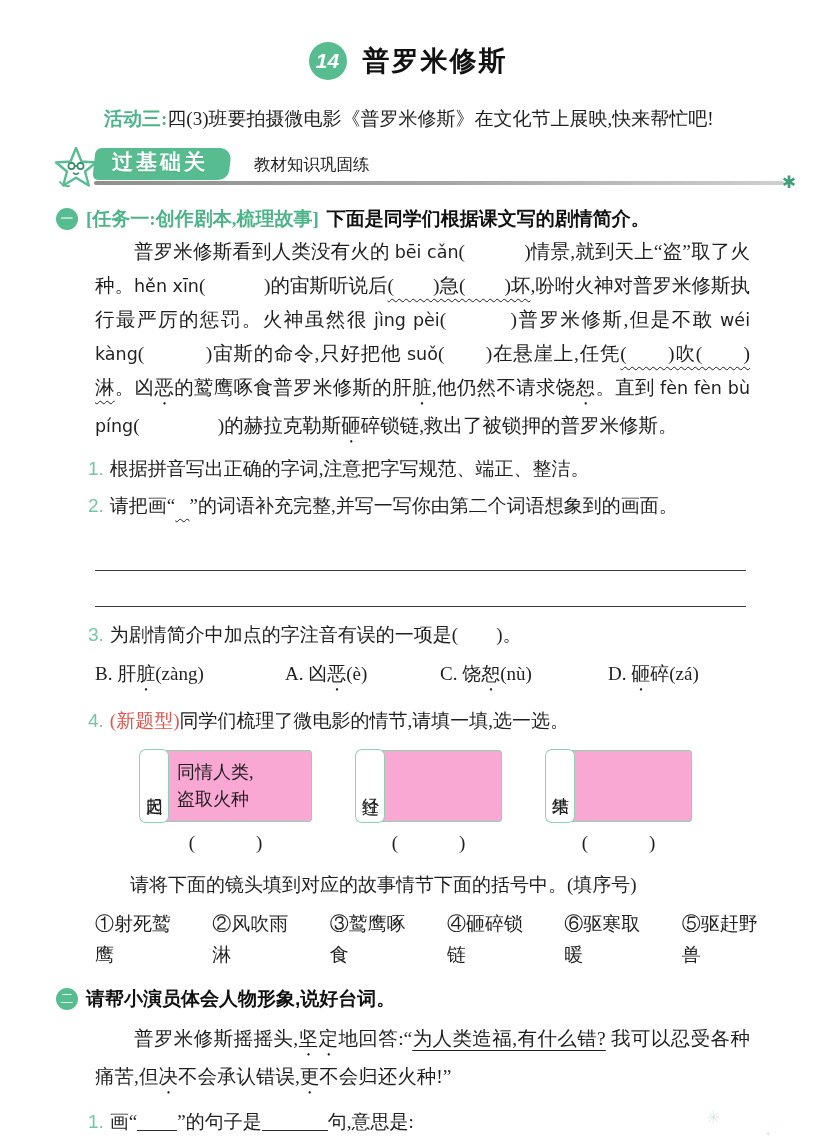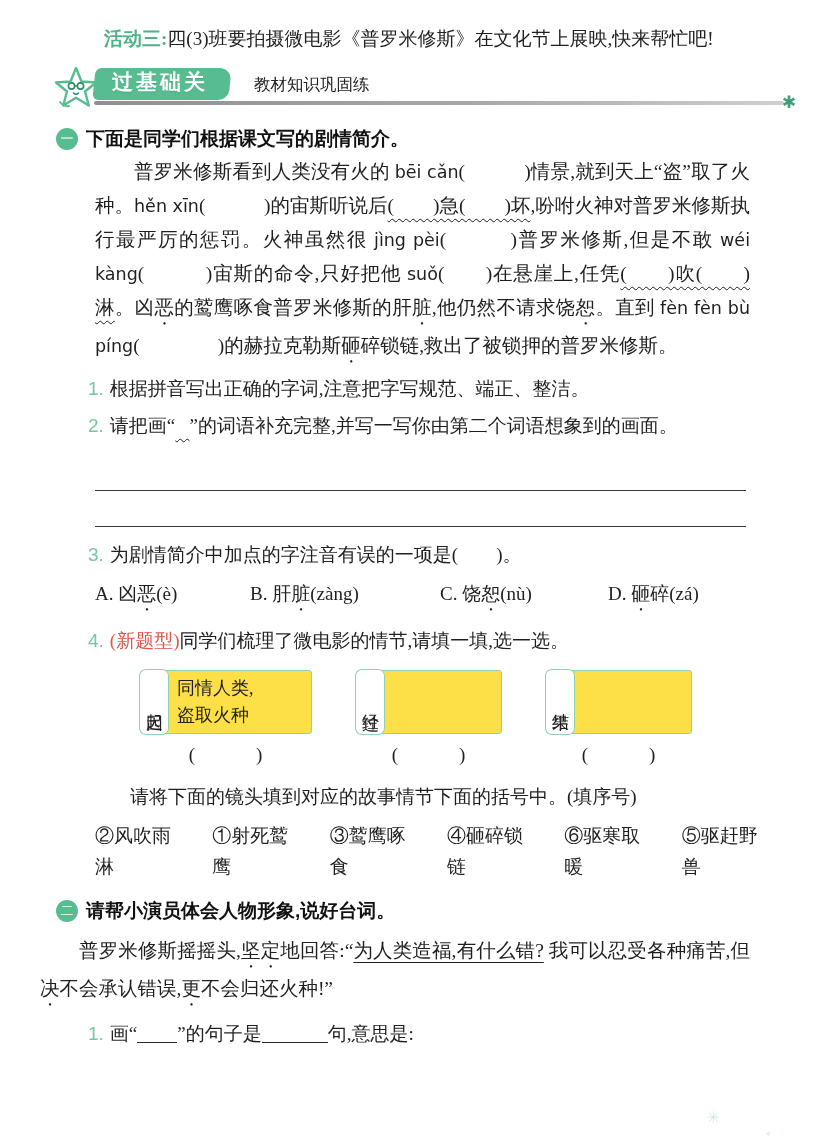--- a/index.html
+++ b/index.html
@@ -149,23 +149,23 @@
   .option{flex:0 0 auto;}
   .option.o1{width:155px;}
   .option.o2{width:190px;}
   .option.o3{width:168px;}
   
   .flow{
     display:flex;gap:44px;margin:14px 0 0 140px;
   }
   .flow-col{display:flex;flex-direction:column;align-items:center;}
   .flow-box{
-    position:relative;height:64px;
+    position:relative;height:72px;
     border:1.6px solid var(--green-border);
-    border-radius:3px;background:#fde047;
+    border-radius:3px;background:#f9a8d4;
   }
   .flow-box.b1{width:172px;}
   .flow-box.b2{width:146px;}
   .flow-box.b3{width:146px;}
   .flow-tab{
     position:absolute;left:-1.6px;top:-1.6px;bottom:-1.6px;width:30px;
     border:1.6px solid var(--green-border);border-radius:7px;
     background:#fff;
     display:flex;align-items:center;justify-content:center;
     font-size:17px;line-height:19px;
@@ -178,34 +178,38 @@
   }
   .flow-paren{margin-top:8px;font-size:19px;letter-spacing:1px;}
   
   .indent-note{margin:14px 60px 0 130px;font-size:19px;line-height:30px;}
   .shots{
     display:flex;gap:23px;
     margin:8px 40px 0 95px;font-size:19px;line-height:31px;
   }
   
   .quote{
-    margin:10px 66px 0 40px;
+    margin:10px 66px 0 95px;
     font-size:19.5px;line-height:34px;
     text-align:justify;text-indent:2em;
   }
   
   .corner-star{position:absolute;color:#cfe5da;font-family:"DejaVu Sans",sans-serif;}
   .corner-star.s1{right:96px;bottom:18px;font-size:16px;opacity:.8;}
   .corner-star.s2{right:44px;bottom:6px;font-size:9px;opacity:.6;}
 </style>
 </head>
 <body>
 
 <div class="page">
 
+  <div class="title-row">
+    <div class="lesson-badge">14</div>
+    <div class="lesson-title">普罗米修斯</div>
+  </div>
 
   <div class="activity">
     <span class="lbl">活动三:</span><span>四(3)班要拍摄微电影《普罗米修斯》在文化节上展映,快来帮忙吧!</span>
   </div>
 
   <div class="banner">
     <div class="banner-line"></div>
     <span class="banner-star">✱</span>
     <span class="mascot">
       <svg width="44" height="46" viewBox="0 0 44 46">
@@ -218,20 +222,21 @@
       </svg>
     </span>
     <div class="banner-badge">
       <span>过基础关</span>
     </div>
     <div class="banner-sub">教材知识巩固练</div>
   </div>
 
   <div class="task-row">
     <span class="task-circle">一</span>
+    <span class="task-bracket">[任务一:创作剧本,梳理故事]</span>
     <span class="task-title">下面是同学们根据课文写的剧情简介。</span>
   </div>
 
   <p class="story"><span class="seg">普罗米修斯看到人类没有火的 </span><span class="seg py">bēi cǎn</span><span class="seg">(　　　)情景,就到天上“盗”取了火种。</span><span class="seg py">hěn xīn</span><span class="seg">(　　　)的宙斯听说后</span><span class="seg wavy">(　　)急(　　)坏</span><span class="seg">,吩咐火神对普罗米修斯执行最严厉的惩罚。火神虽然很 </span><span class="seg py">jìng pèi</span><span class="seg">(　　　)普罗米修斯,但是不敢 </span><span class="seg py">wéi kàng</span><span class="seg">(　　　)宙斯的命令,只好把他 </span><span class="seg py">suǒ</span><span class="seg">(　　)在悬崖上,任凭</span><span class="seg wavy">(　　)吹(　　)淋</span><span class="seg">。凶</span><span class="seg dot">恶</span><span class="seg">的鹫鹰啄食普罗米修斯的肝</span><span class="seg dot">脏</span><span class="seg">,他仍然不请求饶</span><span class="seg dot">恕</span><span class="seg">。直到 </span><span class="seg py">fèn fèn bù píng</span><span class="seg">(　　　　)的赫拉克勒斯</span><span class="seg dot">砸</span><span class="seg">碎锁链,救出了被锁押的普罗米修斯。</span></p>
 
   <div class="q">
     <span class="qnum">1.</span>
     <span class="qtext">根据拼音写出正确的字词,注意把字写规范、端正、整洁。</span>
   </div>
 
@@ -241,22 +246,22 @@
   </div>
 
   <div class="ans-line first"></div>
   <div class="ans-line"></div>
 
   <div class="q" style="margin-top:12px;">
     <span class="qnum">3.</span>
     <span class="qtext">为剧情简介中加点的字注音有误的一项是(　　)。</span>
   </div>
   <div class="options">
+    <span class="option o2"><span class="seg">B. 肝</span><span class="seg dot">脏</span><span class="seg">(zàng)</span></span>
     <span class="option o1"><span class="seg">A. 凶</span><span class="seg dot">恶</span><span class="seg">(è)</span></span>
-    <span class="option o2"><span class="seg">B. 肝</span><span class="seg dot">脏</span><span class="seg">(zàng)</span></span>
     <span class="option o3"><span class="seg">C. 饶</span><span class="seg dot">恕</span><span class="seg">(nù)</span></span>
     <span class="option o4"><span class="seg">D. </span><span class="seg dot">砸</span><span class="seg">碎(zá)</span></span>
   </div>
 
   <div class="q" style="margin-top:10px;">
     <span class="qnum">4.</span>
     <span class="qtext"><span class="seg red">(新题型)</span><span class="seg">同学们梳理了微电影的情节,请填一填,选一选。</span></span>
   </div>
 
   <div class="flow">
@@ -279,22 +284,22 @@
       <div class="flow-box b3">
         <div class="flow-tab">结果</div>
         <div class="flow-content"></div>
       </div>
       <div class="flow-paren">(　　　)</div>
     </div>
   </div>
 
   <div class="indent-note">请将下面的镜头填到对应的故事情节下面的括号中。(填序号)</div>
   <div class="shots">
+      <span>①射死鹫鹰</span>
       <span>②风吹雨淋</span>
-      <span>①射死鹫鹰</span>
       <span>③鹫鹰啄食</span>
       <span>④砸碎锁链</span>
       <span>⑥驱寒取暖</span>
       <span>⑤驱赶野兽</span>
     </div>
 
   <div class="task-row">
     <span class="task-circle">二</span>
     <span class="task-title">请帮小演员体会人物形象,说好台词。</span>
   </div>

